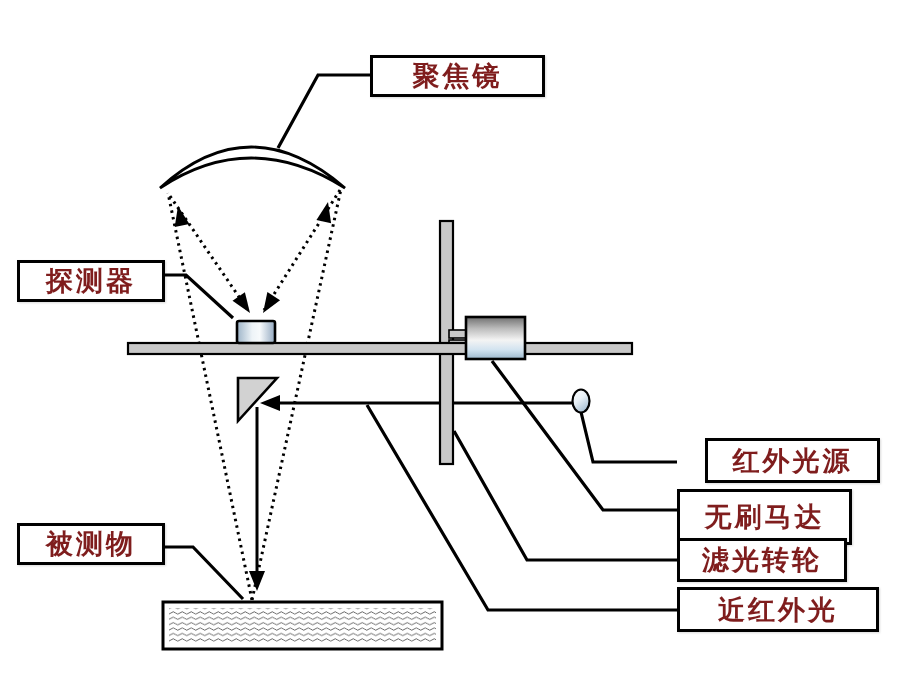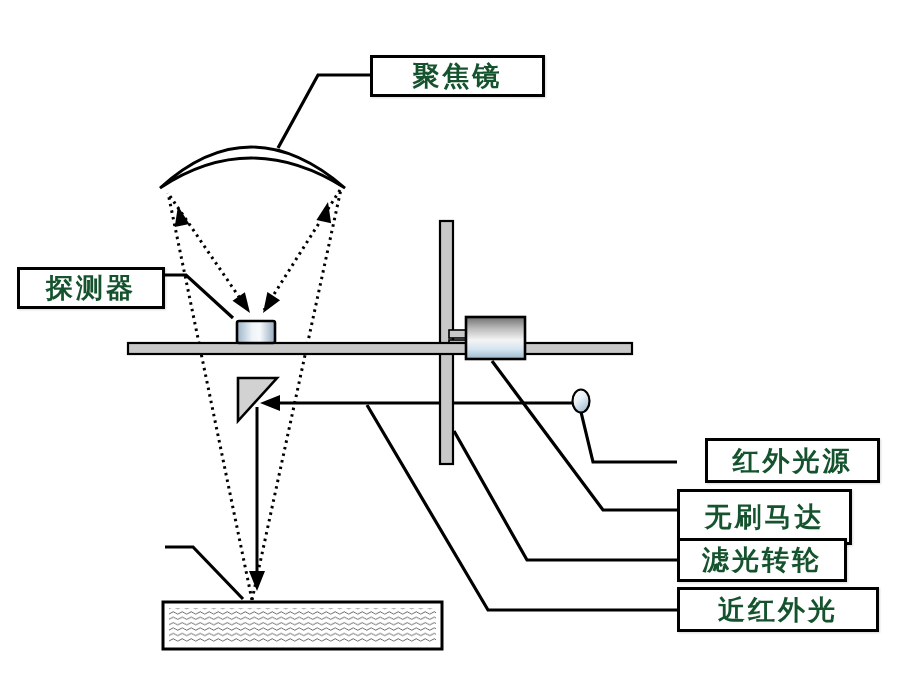--- a/index.html
+++ b/index.html
@@ -4,26 +4,26 @@
 <style>
   html,body{margin:0;padding:0;background:#fff;}
   .stage{
     position:relative;width:900px;height:683px;background:#fff;overflow:hidden;
     font-family:"Liberation Sans","DejaVu Sans",sans-serif;
   }
   .stage svg{position:absolute;left:0;top:0;}
   .label-box{
     position:absolute;display:flex;align-items:center;justify-content:center;
     background:#fff;border:3px solid #000;box-sizing:border-box;
-    font-weight:bold;font-size:27px;color:#14532d;letter-spacing:3px;
+    font-weight:bold;font-size:27px;color:#7f1d1d;letter-spacing:3px;
     box-shadow:1px 1px 2px rgba(0,0,0,0.15);
     white-space:nowrap;
   }
   .lb-focus  {left:370px;top:55px; width:175px;height:42px;}
-  .lb-detect {left:17px; top:260px;width:148px;height:42px;margin-top:7px;}
+  .lb-detect {left:17px; top:260px;width:148px;height:42px;}
   .lb-sample {left:17px; top:523px;width:148px;height:42px;}
   .lb-ir     {left:677px;top:438px;width:175px;height:45px;margin-left:28px;}
   .lb-motor  {left:677px;top:489px;width:175px;height:56px;}
   .lb-filter {left:677px;top:538px;width:170px;height:44px;}
   .lb-nir    {left:677px;top:587px;width:202px;height:45px;}
 </style>
 </head>
 <body>
 
 <div class="stage">
@@ -108,20 +108,23 @@
       <rect x="169" y="608" width="267" height="35" fill="url(#waves)" stroke="none"></rect>
     </g>
   </svg>
 
   <div class="label-box lb-focus">
     <span>聚焦镜</span>
   </div>
   <div class="label-box lb-detect">
     <span>探测器</span>
   </div>
+  <div class="label-box lb-sample">
+    <span>被测物</span>
+  </div>
   <div class="label-box lb-ir">
     <span>红外光源</span>
   </div>
   <div class="label-box lb-motor">
     <span>无刷马达</span>
   </div>
   <div class="label-box lb-filter">
     <span>滤光转轮</span>
   </div>
   <div class="label-box lb-nir">

